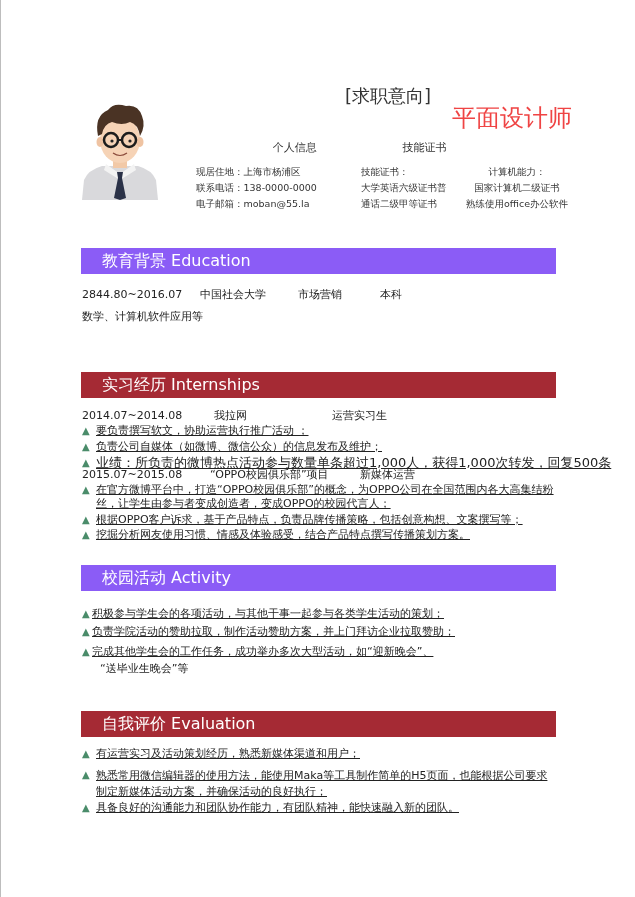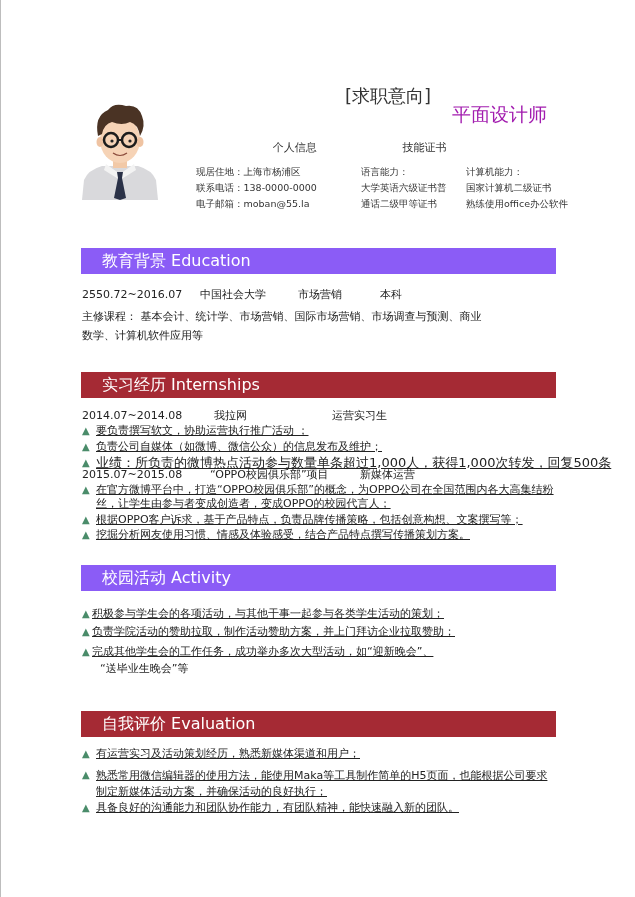--- a/index.html
+++ b/index.html
@@ -3,29 +3,29 @@
   <meta charset="utf-8">
   <style>
     * { margin: 0; padding: 0; box-sizing: border-box; }
     html, body { width: 635px; height: 897px; background: #ffffff; overflow: hidden; }
     body { font-family: "DejaVu Sans", "Liberation Sans", sans-serif; color: #222; position: relative; }
     .page-border { position: absolute; left: 0; top: 0; width: 1px; height: 897px; background: #bdbdbd; }
 
     
     .avatar { position: absolute; left: 80px; top: 100px; width: 80px; height: 100px; }
     .intent-label { position: absolute; left: 345px; top: 84px; font-size: 18px; color: #333; letter-spacing: 0px; }
-    .job-title { position: absolute; left: 452px; top: 102px; font-size: 19px; color: #a21caf; }
+    .job-title { position: absolute; left: 452px; top: 102px; font-size: 24px; color: #ef4444; }
 
     .info-col { position: absolute; font-size: 9.5px; color: #333; line-height: 16px; }
     .info-col .col-title { font-size: 11px; margin-bottom: 8px; color: #333; text-align: right; }
     .info-personal { left: 196px; top: 140px; }
     .info-personal .col-title { padding-left: 6px; }
     .info-skills { left: 361px; top: 140px; }
     .info-skills .col-title { padding-left: 4px; }
-    .info-computer { left: 466px; top: 164px; }
+    .info-computer { left: 466px; top: 164px; text-align: center; }
 
     
     .bar { position: absolute; left: 81px; width: 475px; height: 26px; color: #fff; font-size: 16px; line-height: 26px; padding-left: 21px; }
     .bar.dark { background: #8b5cf6; }
     .bar.red { background: #a52a34; }
 
     .block { position: absolute; left: 82px; width: 480px; font-size: 11px; color: #222; }
     .row-head { white-space: pre; line-height: 16px; font-size: 11px; }
     .row-head span { display: inline-block; }
     .para { line-height: 19px; font-size: 11px; }
@@ -72,35 +72,34 @@
 
 <div class="info-col info-personal">
   <div class="col-title">个人信息</div>
   <div>现居住地：上海市杨浦区</div>
   <div>联系电话：138-0000-0000</div>
   <div>电子邮箱：moban@55.la</div>
 </div>
 
 <div class="info-col info-skills">
   <div class="col-title">技能证书</div>
-  <div>语言能力：</div>
+  <div>技能证书：</div>
   <div>大学英语六级证书普</div>
   <div>通话二级甲等证书</div>
 </div>
 <div class="info-col info-computer">
   <div>计算机能力：</div>
   <div>国家计算机二级证书</div>
   <div>熟练使用office办公软件</div>
 </div>
 
 <div class="bar dark" style="top:248px;">教育背景 Education</div>
 <div class="block" style="top:287px;">
-  <div class="row-head"><span style="width:118px">2550.72~2016.07</span><span style="width:98px">中国社会大学</span><span style="width:82px">市场营销</span><span>本科</span></div>
+  <div class="row-head"><span style="width:118px">2844.80~2016.07</span><span style="width:98px">中国社会大学</span><span style="width:82px">市场营销</span><span>本科</span></div>
   <div style="height:4px"></div>
-  <div class="para">主修课程： 基本会计、统计学、市场营销、国际市场营销、市场调查与预测、商业</div>
   <div class="para">数学、计算机软件应用等</div>
 </div>
 
 <div class="bar red" style="top:372px;">实习经历 Internships</div>
 <div class="block" style="top:408px;">
   <div class="row-head"><span style="width:132px">2014.07~2014.08</span><span style="width:118px">我拉网</span><span>运营实习生</span></div>
   <div class="bul">
       <span class="tri">▲</span>
       <span class="txt">要负责撰写软文，协助运营执行推广活动 ；</span>
     </div>

